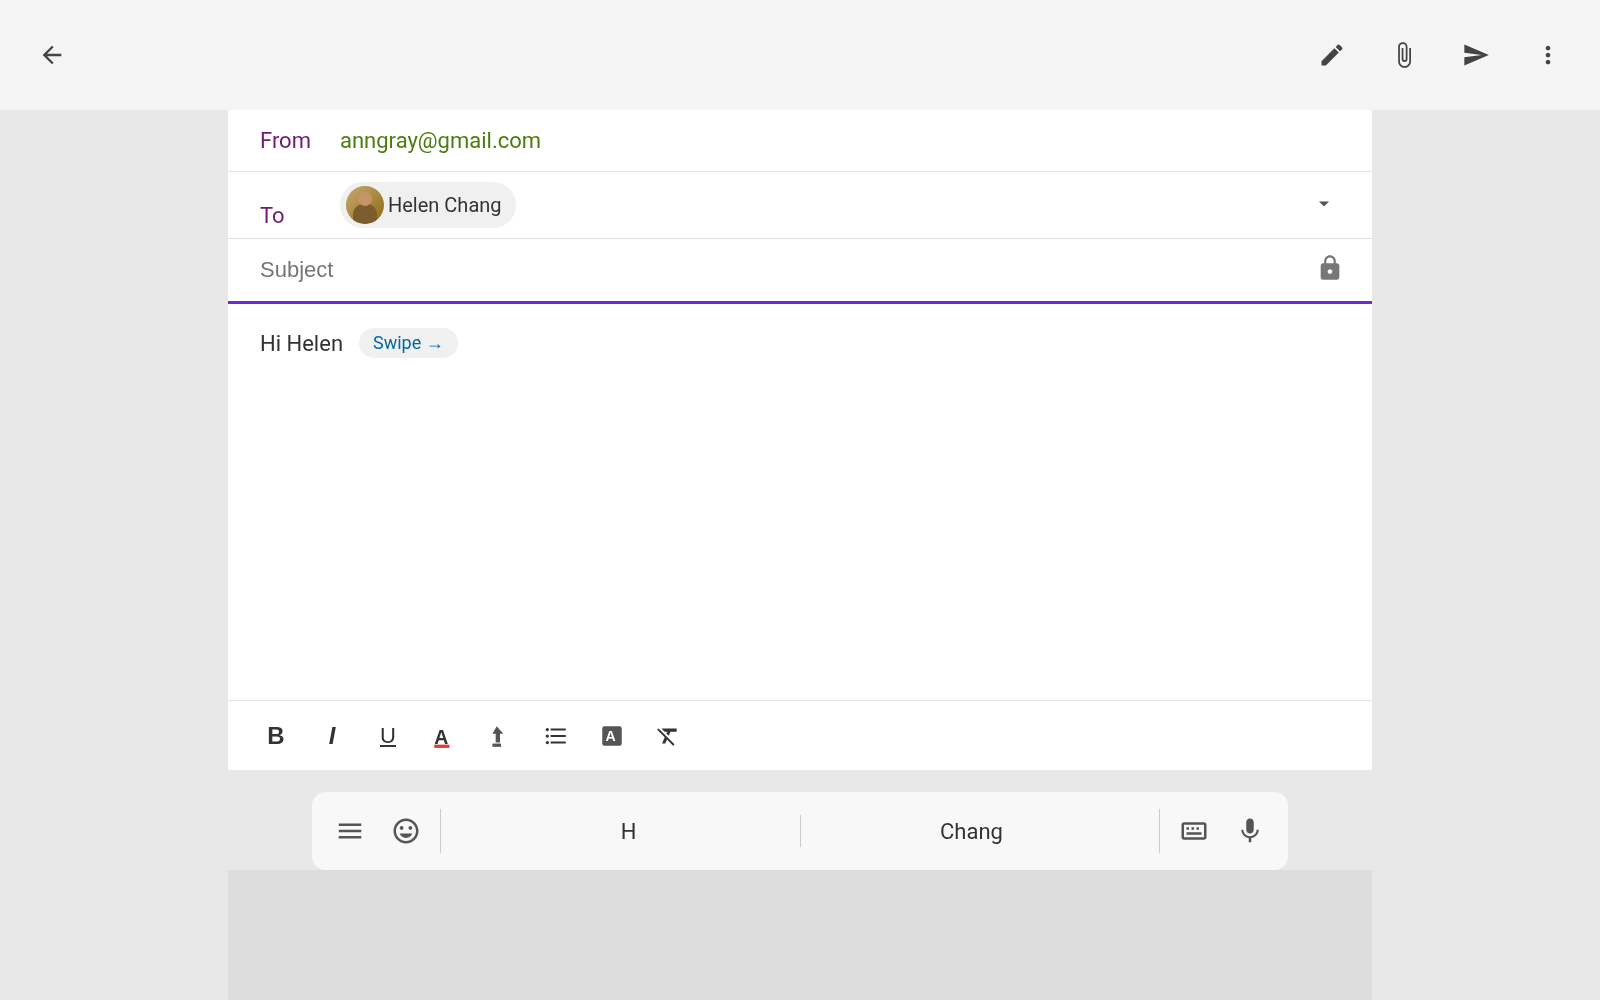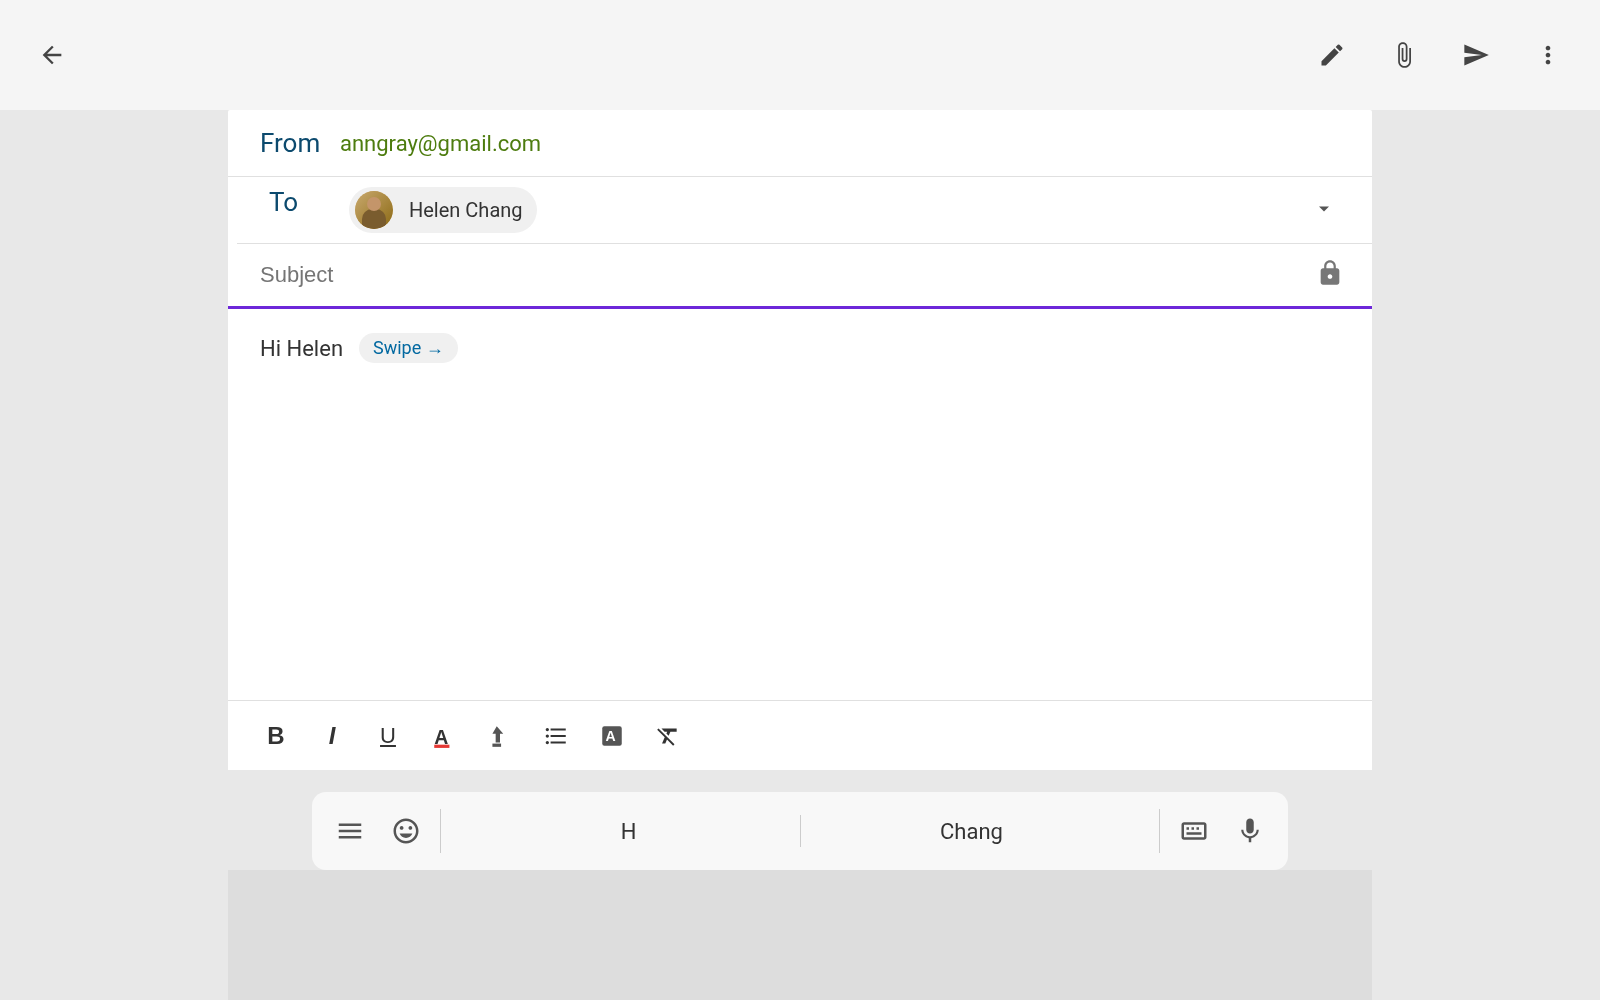--- a/index.html
+++ b/index.html
@@ -62,46 +62,45 @@
     }
 
     
     .from-row {
       display: flex;
       align-items: center;
       padding: 18px 32px;
       border-bottom: 1px solid #e0e0e0;
     }
     .field-label {
-      font-size: 26px;
-      color: #0c4a6e;
+      font-size: 22px;
+      color: #701a75;
       width: 80px;
       min-width: 80px;
     }
     .field-value {
       font-size: 22px;
       color: #4d7c0f;
     }
 
     
     .to-row {
       display: flex;
-      align-items: flex-start;
+      align-items: flex-end;
       padding: 10px 32px;
       border-bottom: 1px solid #e0e0e0;
       position: relative;
-      margin-left: 9px;
     }
     .recipient-chip {
       display: flex;
       align-items: center;
       background: #f0f0f0;
       border-radius: 24px;
       padding: 4px 14px 4px 6px;
-      gap: 16px;
+      gap: 4px;
     }
     .recipient-avatar {
       width: 38px;
       height: 38px;
       border-radius: 50%;
       overflow: hidden;
       background: #c9a96e;
       display: flex;
       align-items: center;
       justify-content: center;

